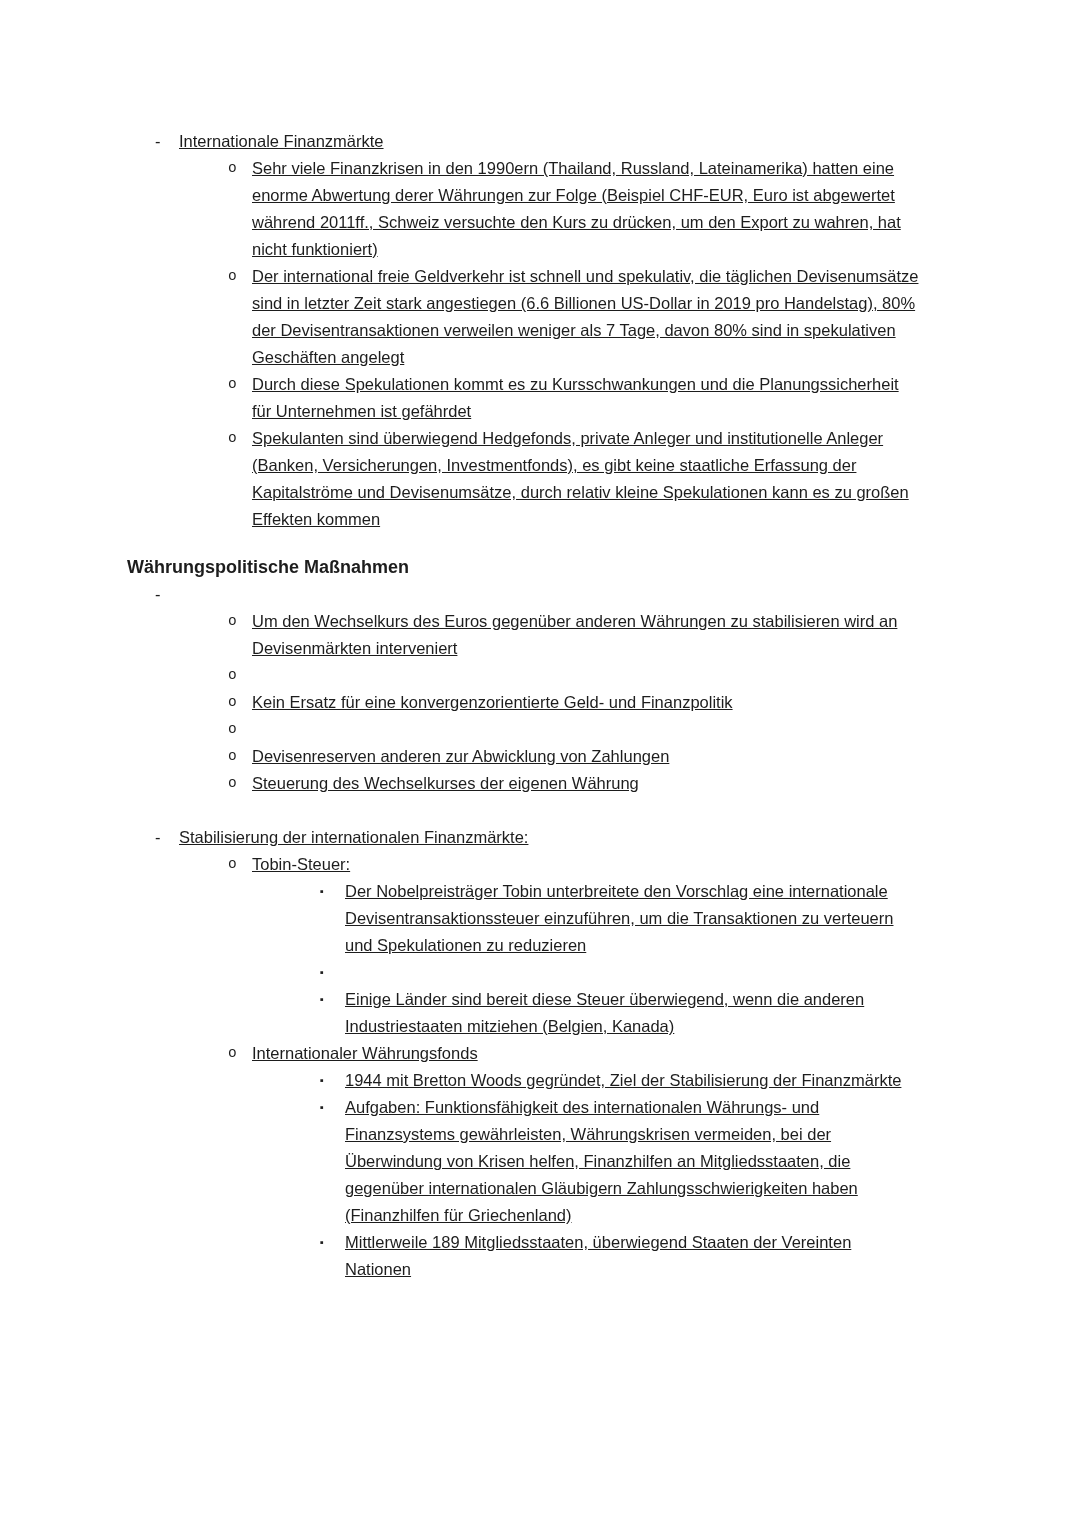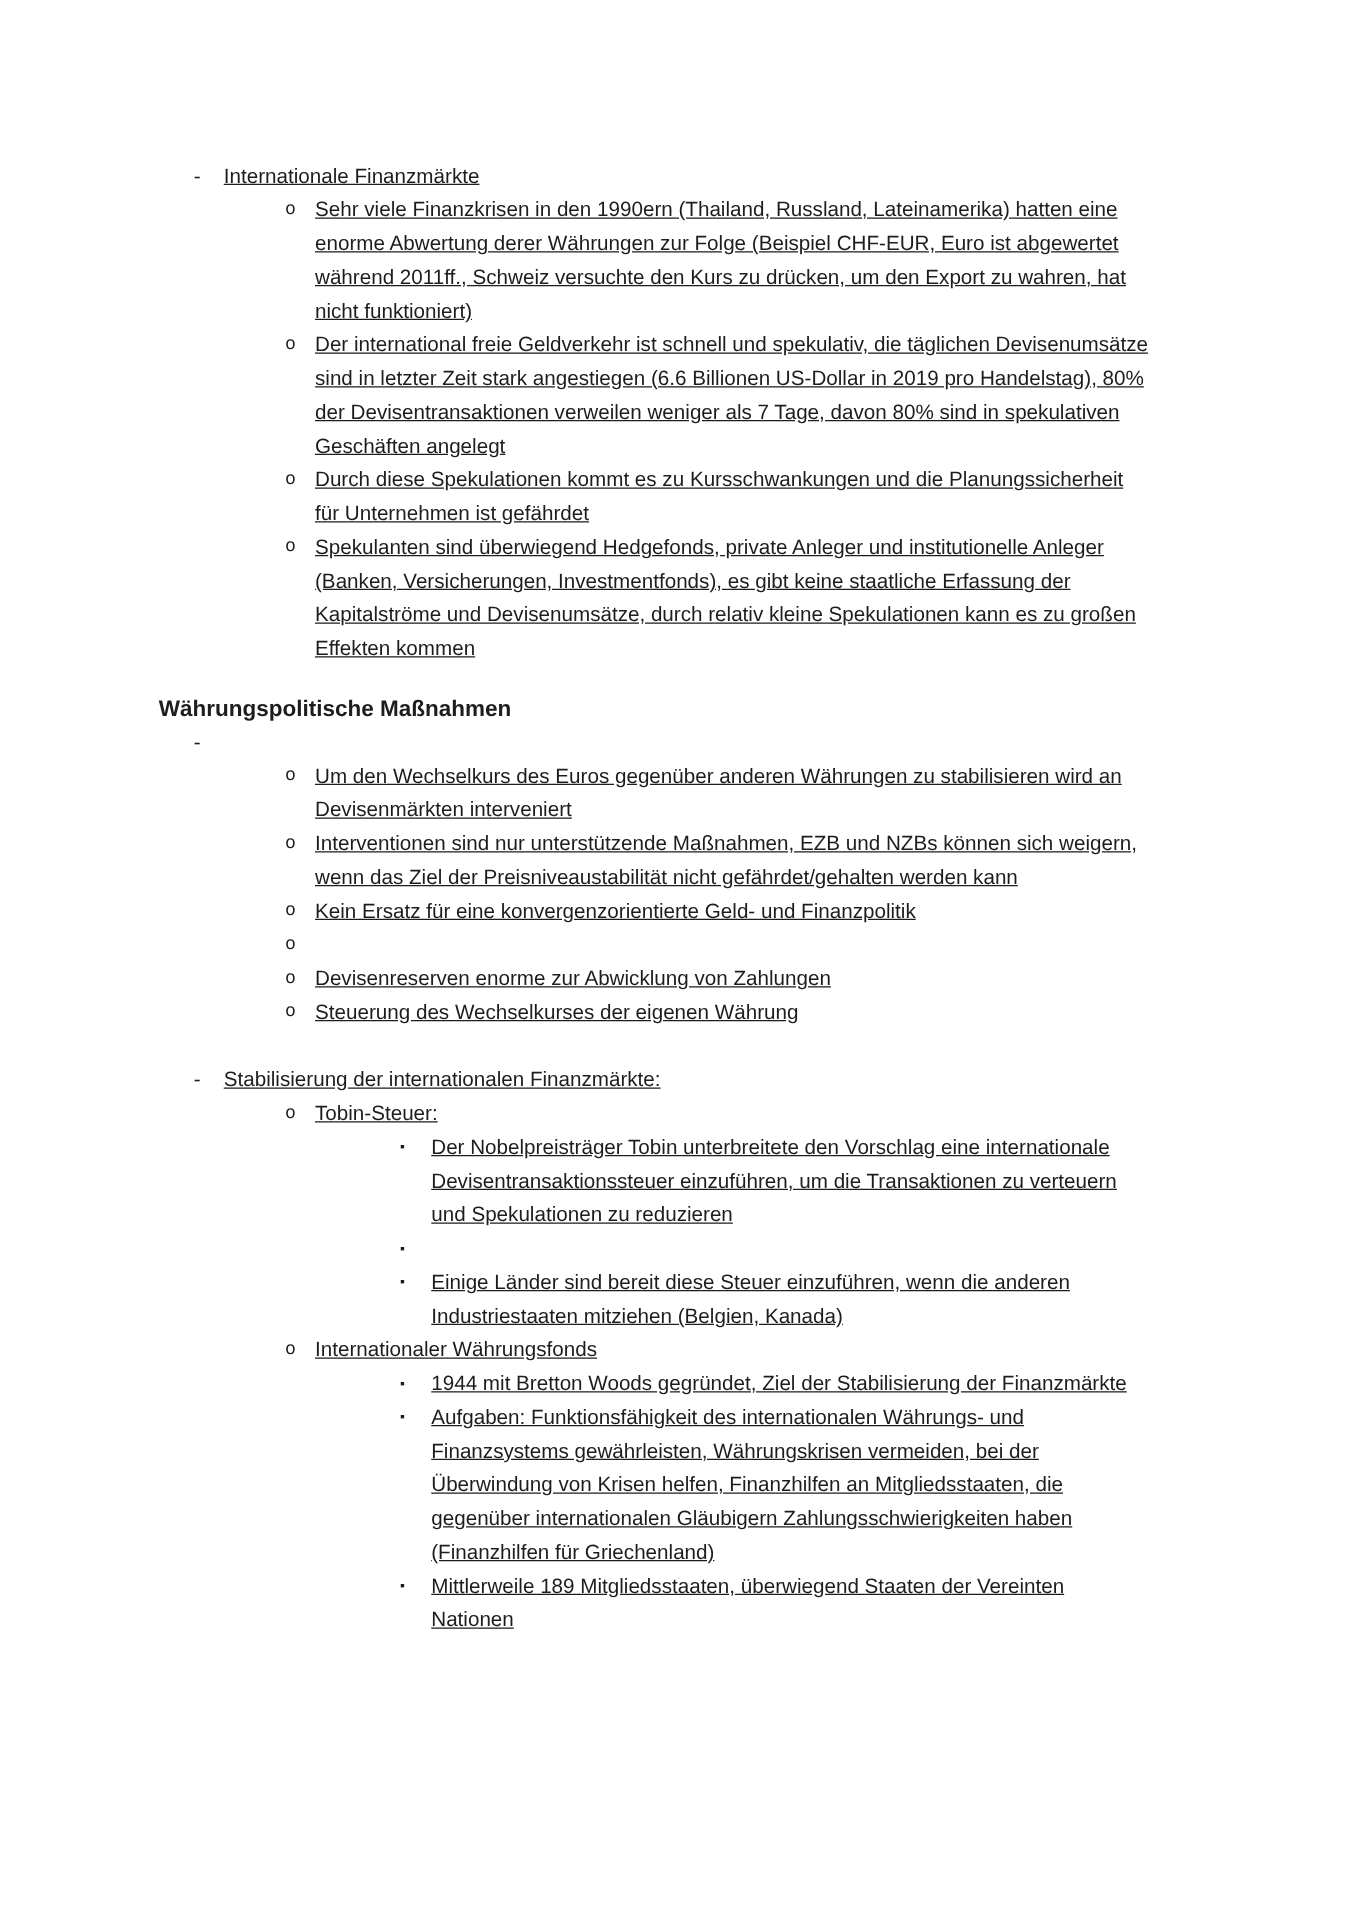--- a/index.html
+++ b/index.html
@@ -85,32 +85,31 @@
   <section>
     <div class="item l1">
       <span class="bullet dash">-</span>
     </div>
     <div class="item l2">
       <span class="bullet circle">o</span>
       <span class="txt">Um den Wechselkurs des Euros gegenüber anderen Währungen zu stabilisieren wird an Devisenmärkten interveniert</span>
     </div>
     <div class="item l2">
       <span class="bullet circle">o</span>
-      <span class="txt">Interventionen sind nur unterstützende Maßnahmen, EZB und NZBs können sich weigern, wenn das Ziel der Preisniveaustabilität nicht gefährdet/gehalten werden kann</span>
     </div>
     <div class="item l2">
       <span class="bullet circle">o</span>
       <span class="txt">Kein Ersatz für eine konvergenzorientierte Geld- und Finanzpolitik</span>
     </div>
     <div class="item l2">
       <span class="bullet circle">o</span>
     </div>
     <div class="item l2">
       <span class="bullet circle">o</span>
-      <span class="txt">Devisenreserven enorme zur Abwicklung von Zahlungen</span>
+      <span class="txt">Devisenreserven anderen zur Abwicklung von Zahlungen</span>
     </div>
     <div class="item l2">
       <span class="bullet circle">o</span>
       <span class="txt">Steuerung des Wechselkurses der eigenen Währung</span>
     </div>
   </section>
 
   <section class="sec-gap">
     <div class="item l1">
       <span class="bullet dash">-</span>
@@ -122,21 +121,21 @@
     </div>
     <div class="item l3">
       <span class="bullet square">▪</span>
       <span class="txt">Der Nobelpreisträger Tobin unterbreitete den Vorschlag eine internationale Devisentransaktionssteuer einzuführen, um die Transaktionen zu verteuern und Spekulationen zu reduzieren</span>
     </div>
     <div class="item l3">
       <span class="bullet square">▪</span>
     </div>
     <div class="item l3">
       <span class="bullet square">▪</span>
-      <span class="txt">Einige Länder sind bereit diese Steuer einzuführen, wenn die anderen Industriestaaten mitziehen (Belgien, Kanada)</span>
+      <span class="txt">Einige Länder sind bereit diese Steuer überwiegend, wenn die anderen Industriestaaten mitziehen (Belgien, Kanada)</span>
     </div>
     <div class="item l2">
       <span class="bullet circle">o</span>
       <span class="txt">Internationaler Währungsfonds</span>
     </div>
     <div class="item l3">
       <span class="bullet square">▪</span>
       <span class="txt">1944 mit Bretton Woods gegründet, Ziel der Stabilisierung der Finanzmärkte</span>
     </div>
     <div class="item l3">

